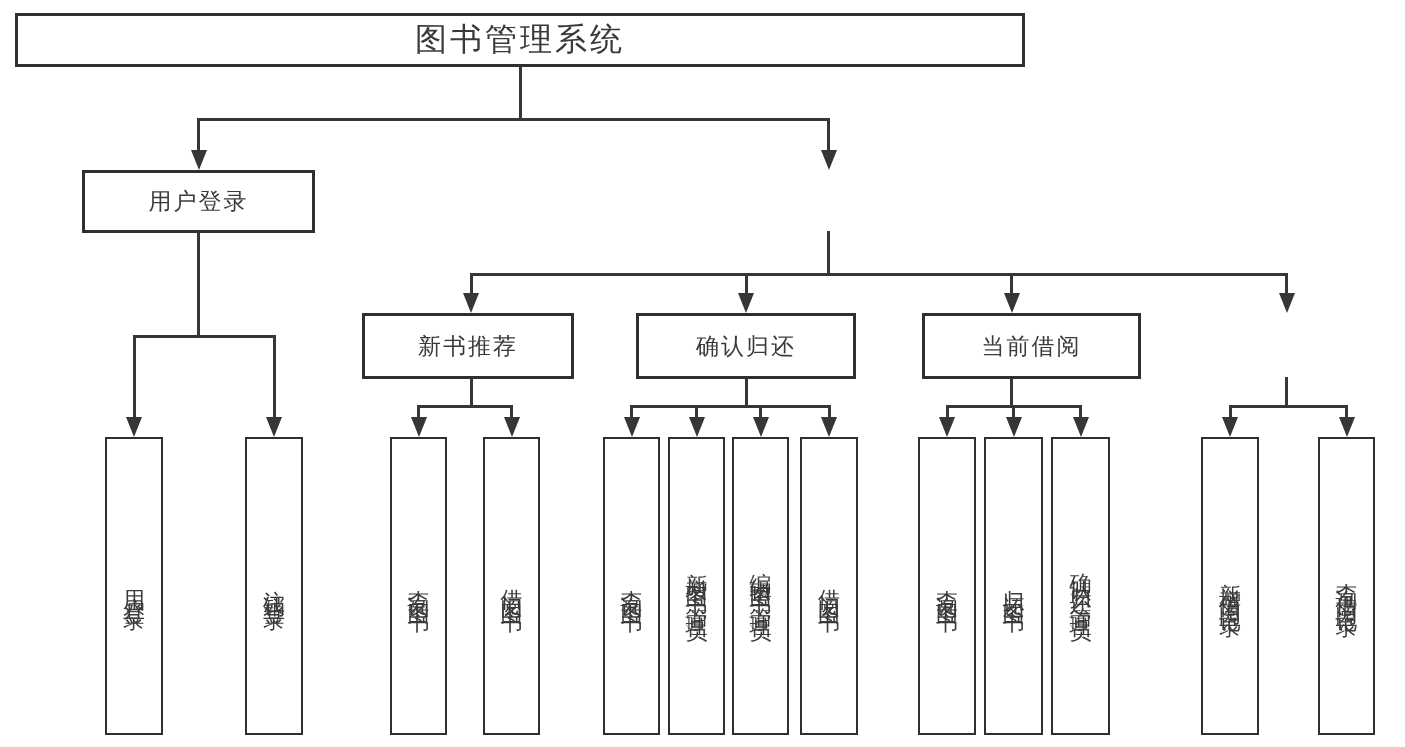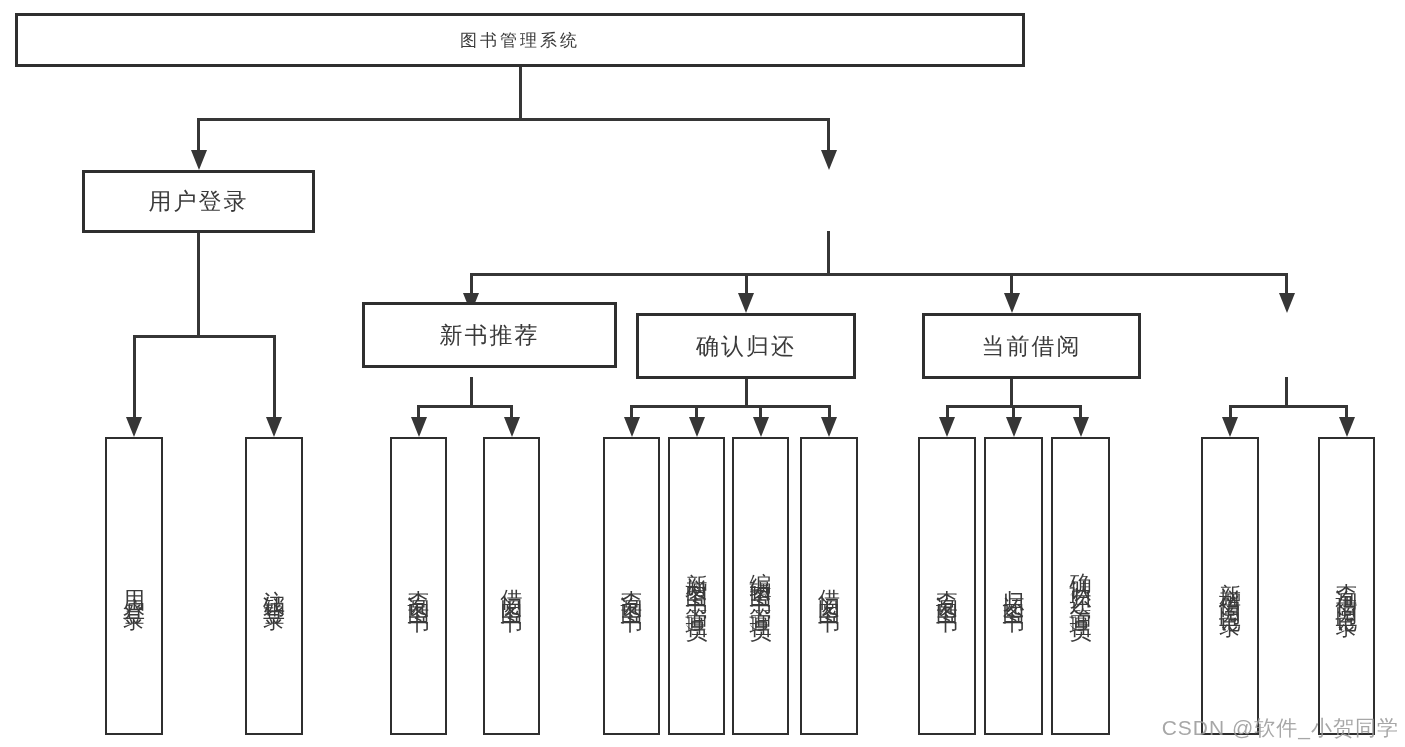--- a/index.html
+++ b/index.html
@@ -26,21 +26,21 @@
     justify-content: center;
     text-align: center;
     z-index: 2;
   }
   .hbox {
     font-size: 23px;
     letter-spacing: 2px;
     white-space: nowrap;
   }
   .rootbox {
-    font-size: 17px;
+    font-size: 32px;
     letter-spacing: 3px;
   }
   .leaf {
     top: 437px;
     height: 298px;
     border-width: 2.5px;
     writing-mode: vertical-rl;
     text-orientation: mixed;
     font-size: 22px;
     letter-spacing: 7px;
@@ -74,21 +74,21 @@
 </style>
 </head>
 <body>
 
 <div class="canvas" style="--line: #363636; --border: #2f2f2f; --text: #3a3a3a; --bg: #ffffff; --wm: #9b9b9b;">
 
   <div class="box rootbox" style="left:15px; top:13px; width:1010px; height:54px;">图书管理系统</div>
 
   <div class="box hbox" style="left:82px; top:170px; width:233px; height:63px;">用户登录</div>
 
-  <div class="box hbox" style="left:362px; top:302px; width:255px; height:66px;">新书推荐</div>
+  <div class="box hbox" style="left:362px; top:313px; width:212px; height:66px;">新书推荐</div>
   <div class="box hbox" style="left:636px; top:313px; width:220px; height:66px;">确认归还</div>
   <div class="box hbox" style="left:902px; top:313px; width:219px; height:66px;margin-left:20px;">当前借阅</div>
 
   <div class="box leaf" style="left:105px; width:58px;">用户登录</div>
   <div class="box leaf" style="left:245px; width:58px;">注销登录</div>
 
   <div class="box leaf" style="left:390px; width:57px;">查询图书</div>
   <div class="box leaf" style="left:483px; width:57px;">借阅图书</div>
 
   <div class="box leaf" style="left:603px; width:57px;">查询图书</div>
@@ -151,14 +151,13 @@
       <div class="stub" style="left: 1012px; top: 405px; width: 3px; height: 14px;"></div>
       <div class="tri" style="left: 1005.5px; top: 417px;"></div>
       <div class="stub" style="left: 1079px; top: 405px; width: 3px; height: 14px;"></div>
       <div class="tri" style="left: 1072.5px; top: 417px;"></div>
       <div class="stub" style="left: 1228.5px; top: 405px; width: 3px; height: 14px;"></div>
       <div class="tri" style="left: 1222px; top: 417px;"></div>
       <div class="stub" style="left: 1345px; top: 405px; width: 3px; height: 14px;"></div>
       <div class="tri" style="left: 1338.5px; top: 417px;"></div>
     </div>
 
-  <div class="watermark">CSDN @软件_小贺同学</div>
 </div>
 
 </body></html>

